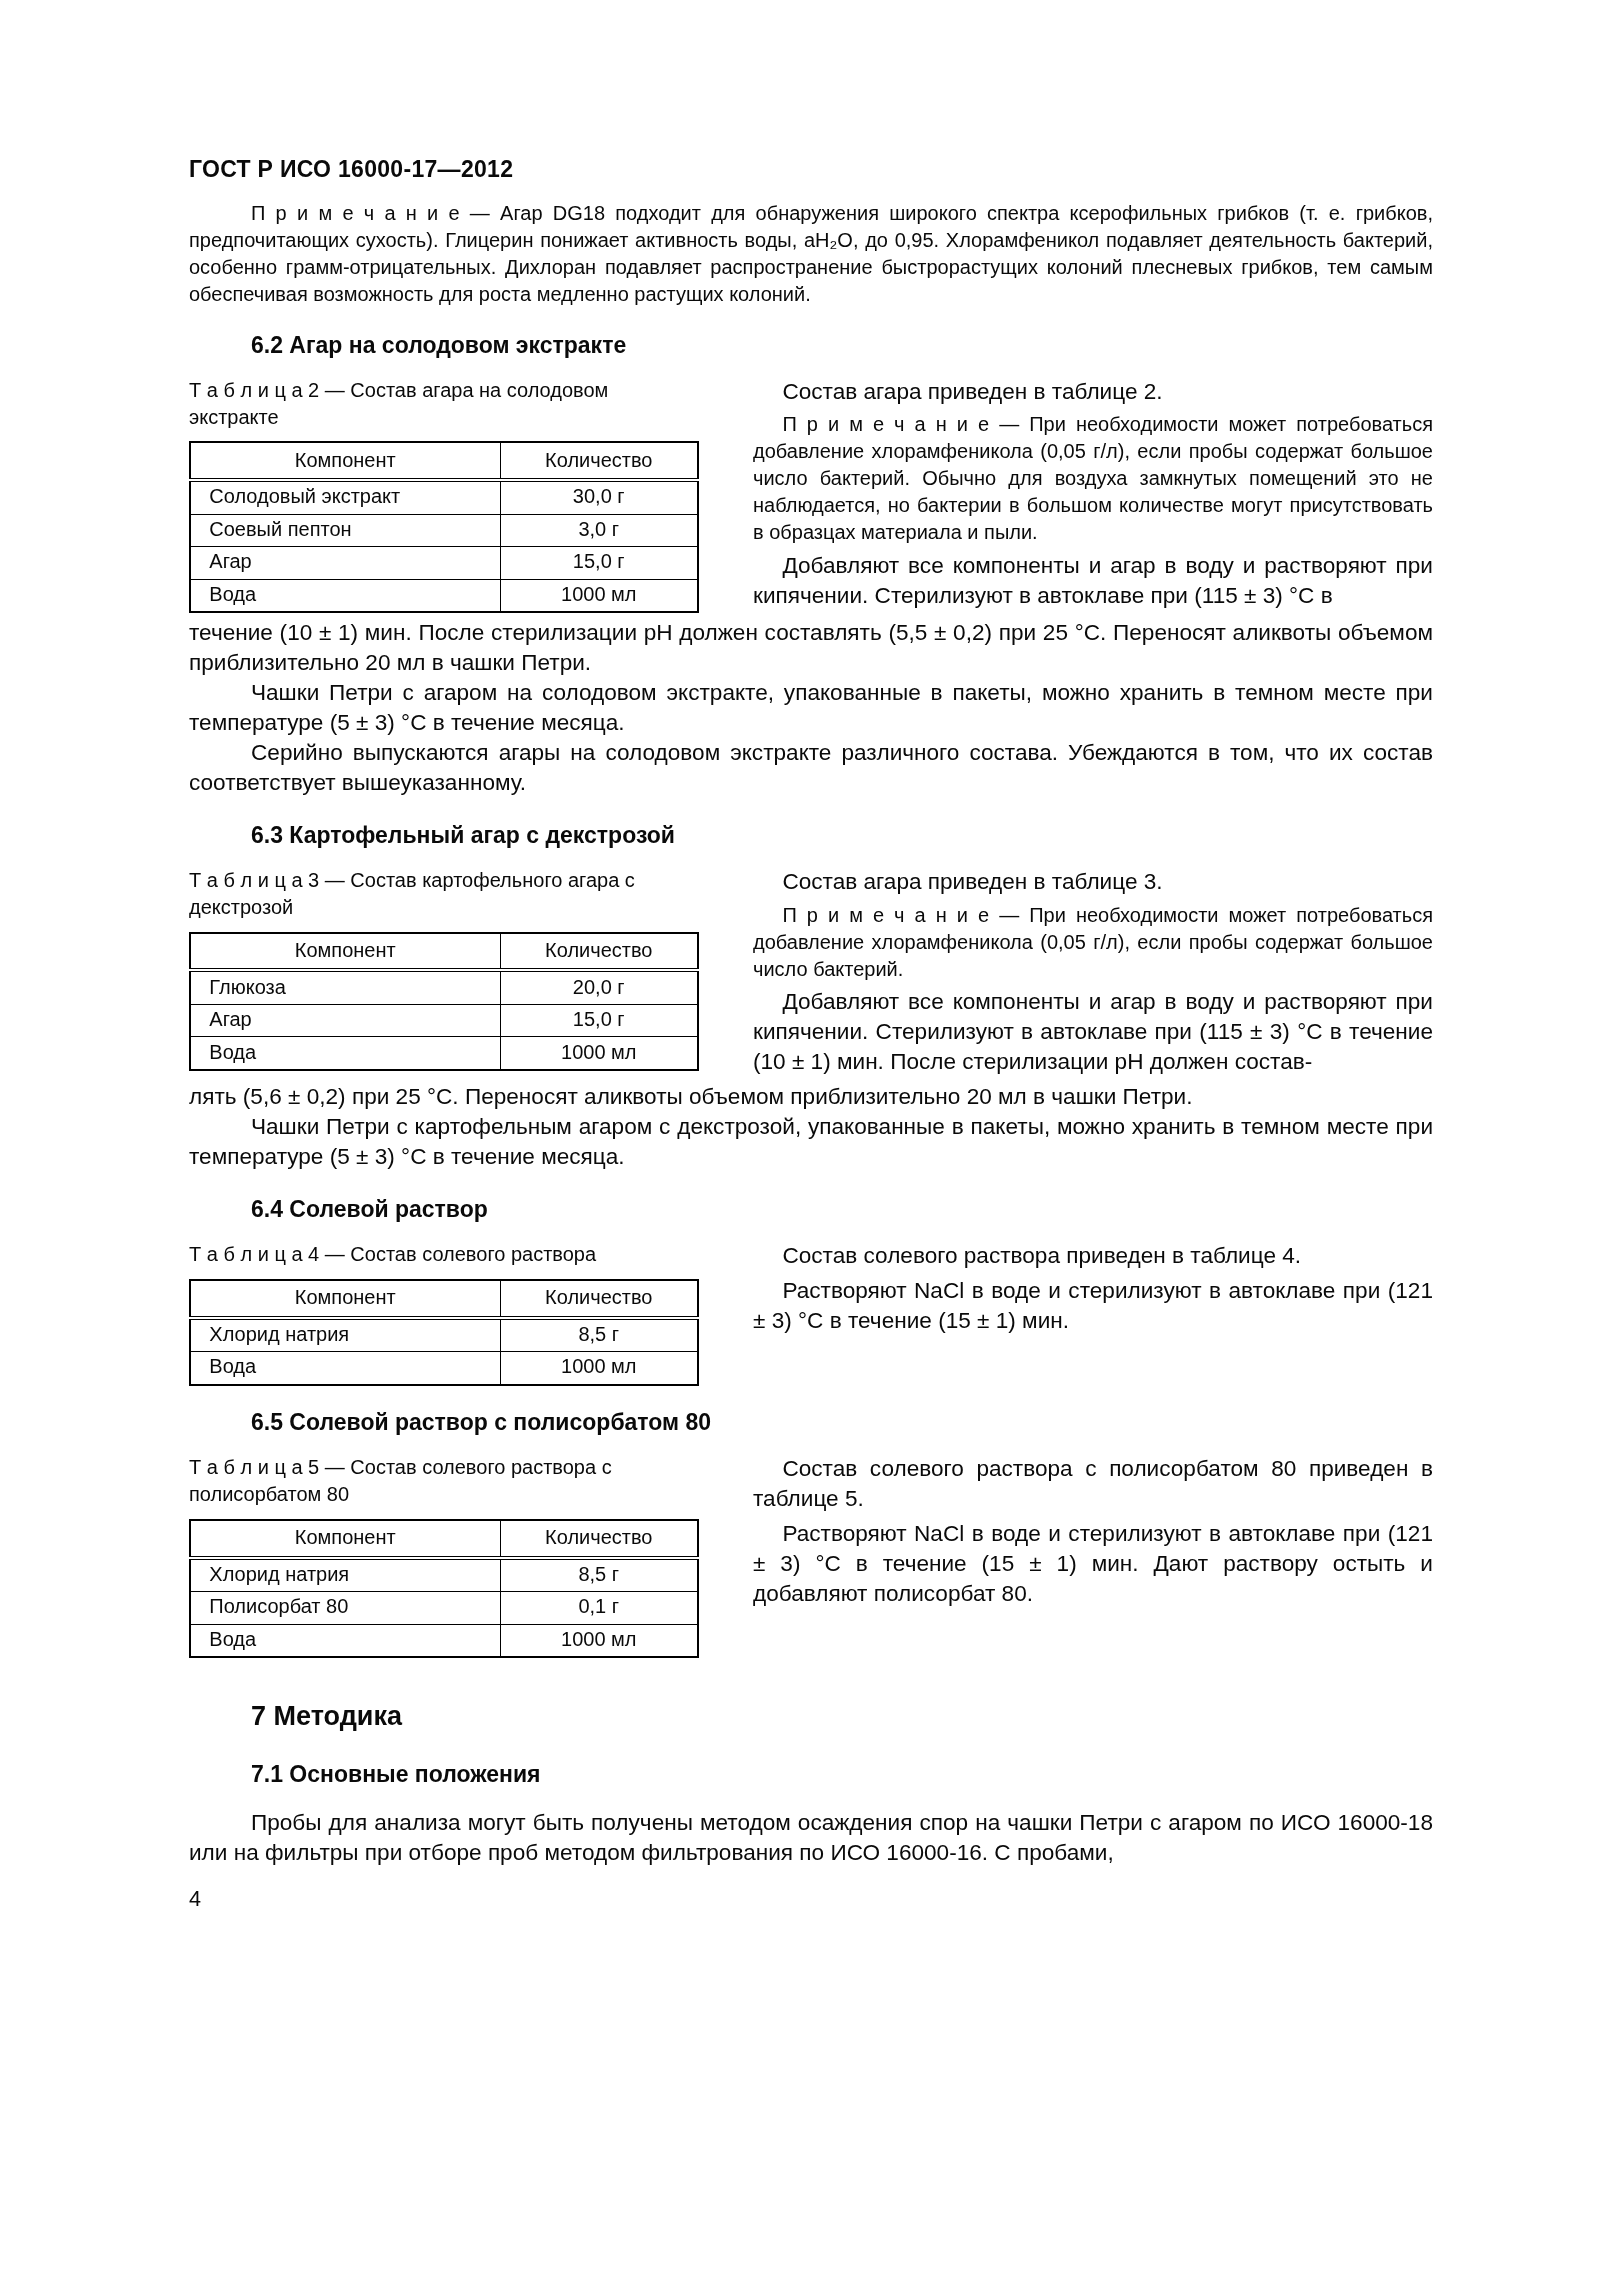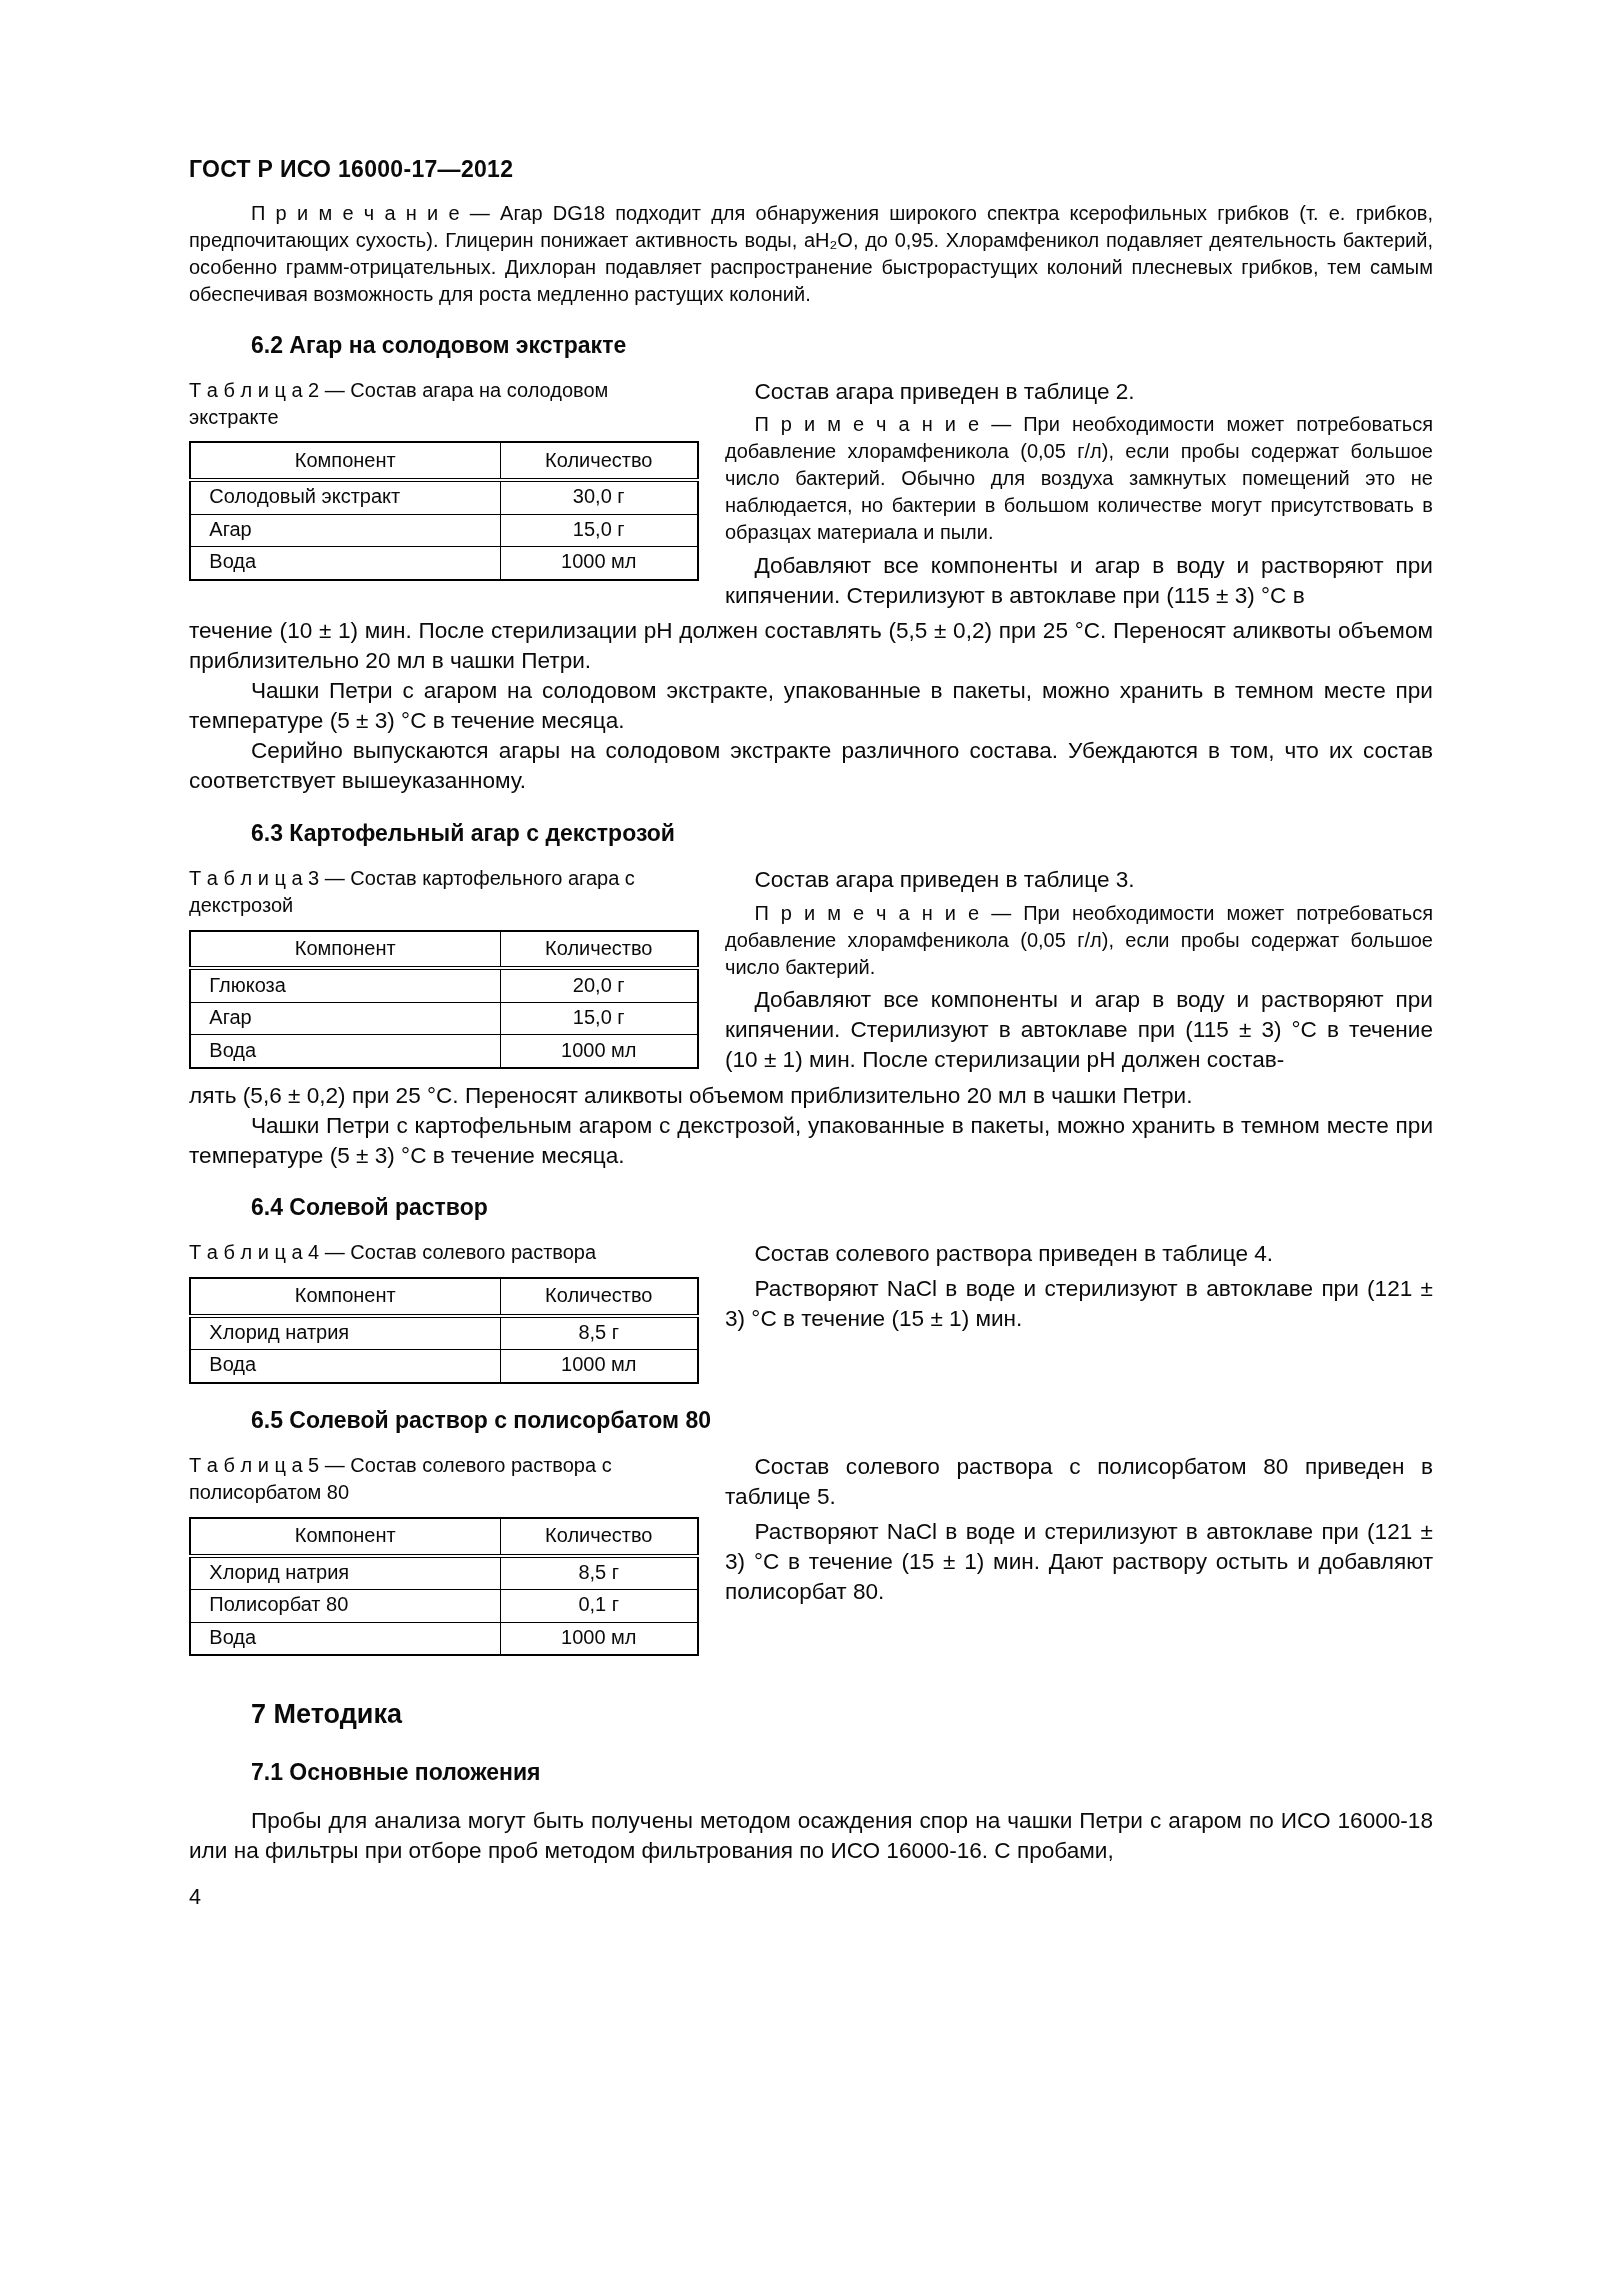--- a/index.html
+++ b/index.html
@@ -21,21 +21,21 @@
   p { margin:0; }
   .body { font-size:22.6px; line-height:30px; text-align:justify; }
   .note { font-size:20px; line-height:27px; text-align:justify; }
   .indent95 { text-indent:62px; }
   .indent45 { text-indent:29.4px; }
   .h2 { font-size:23px; font-weight:700; margin:23.6px 0 18.3px 62px; }
   .h1 { font-size:27px; font-weight:700; margin:43px 0 29px 62px; }
   .h3 { font-size:23px; font-weight:700; margin:0 0 19.6px 62px; }
   .cols { display:flex; align-items:flex-start; }
   .col-left { flex:0 0 510px; margin-right:26px; }
-  .col-right { flex:1 1 auto; }
+  .col-right { flex:1 1 auto;margin-left:28px; }
   .col-right p + p { margin-top:4.6px; }
   .caption { font-size:20px; line-height:27px; text-align:left; margin-bottom:10.5px; }
   table {
     border-collapse:collapse; width:510px; border:2px solid #000;
     table-layout:fixed;
     padding-left:38px;
   }
   th {
     border:1.3px solid #000; border-bottom:4.6px double #000;
     font-size:20px; font-weight:400; text-align:center;
@@ -74,20 +74,24 @@
             <th>Компонент</th>
             <th class="col-qty">Количество</th>
           </tr>
         </thead>
         <tbody>
           <tr>
             <td>Солодовый экстракт</td>
             <td class="val">30,0 г</td>
           </tr>
           <tr>
+            <td>Соевый пептон</td>
+            <td class="val">3,0 г</td>
+          </tr>
+          <tr>
             <td>Агар</td>
             <td class="val">15,0 г</td>
           </tr>
           <tr>
             <td>Вода</td>
             <td class="val">1000 мл</td>
           </tr>
         </tbody>
       </table>
     </div>

